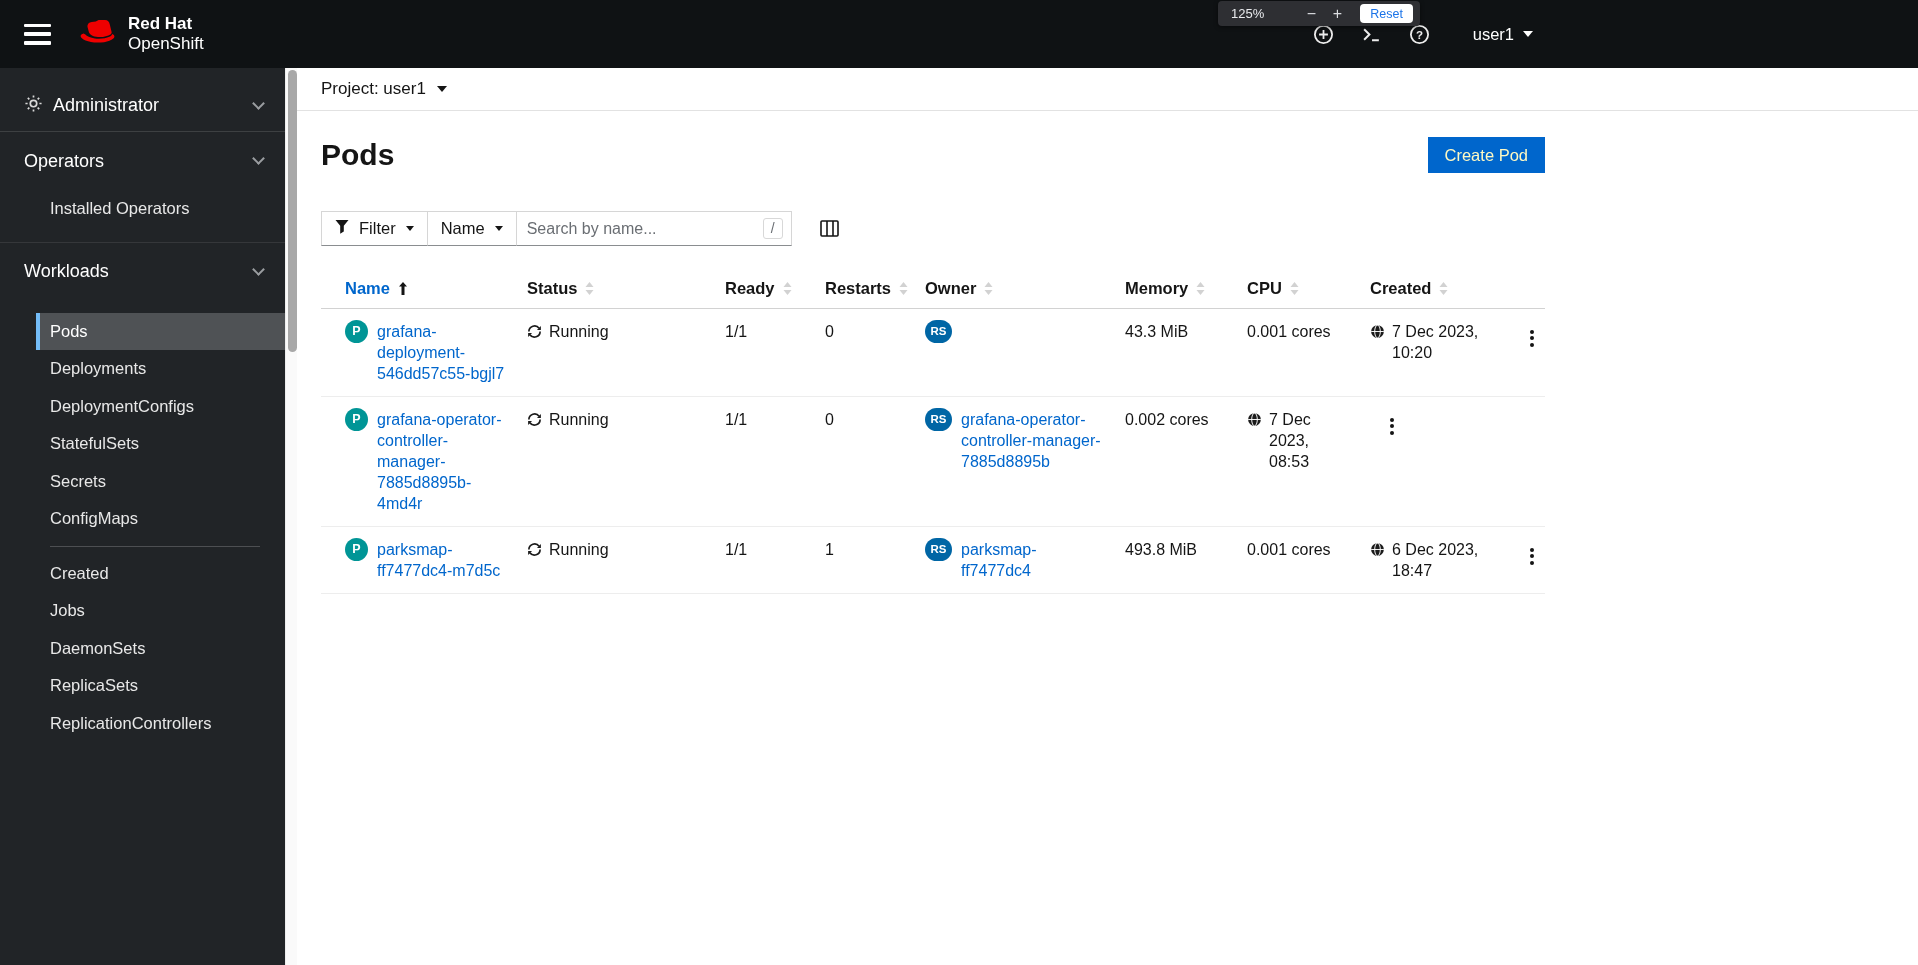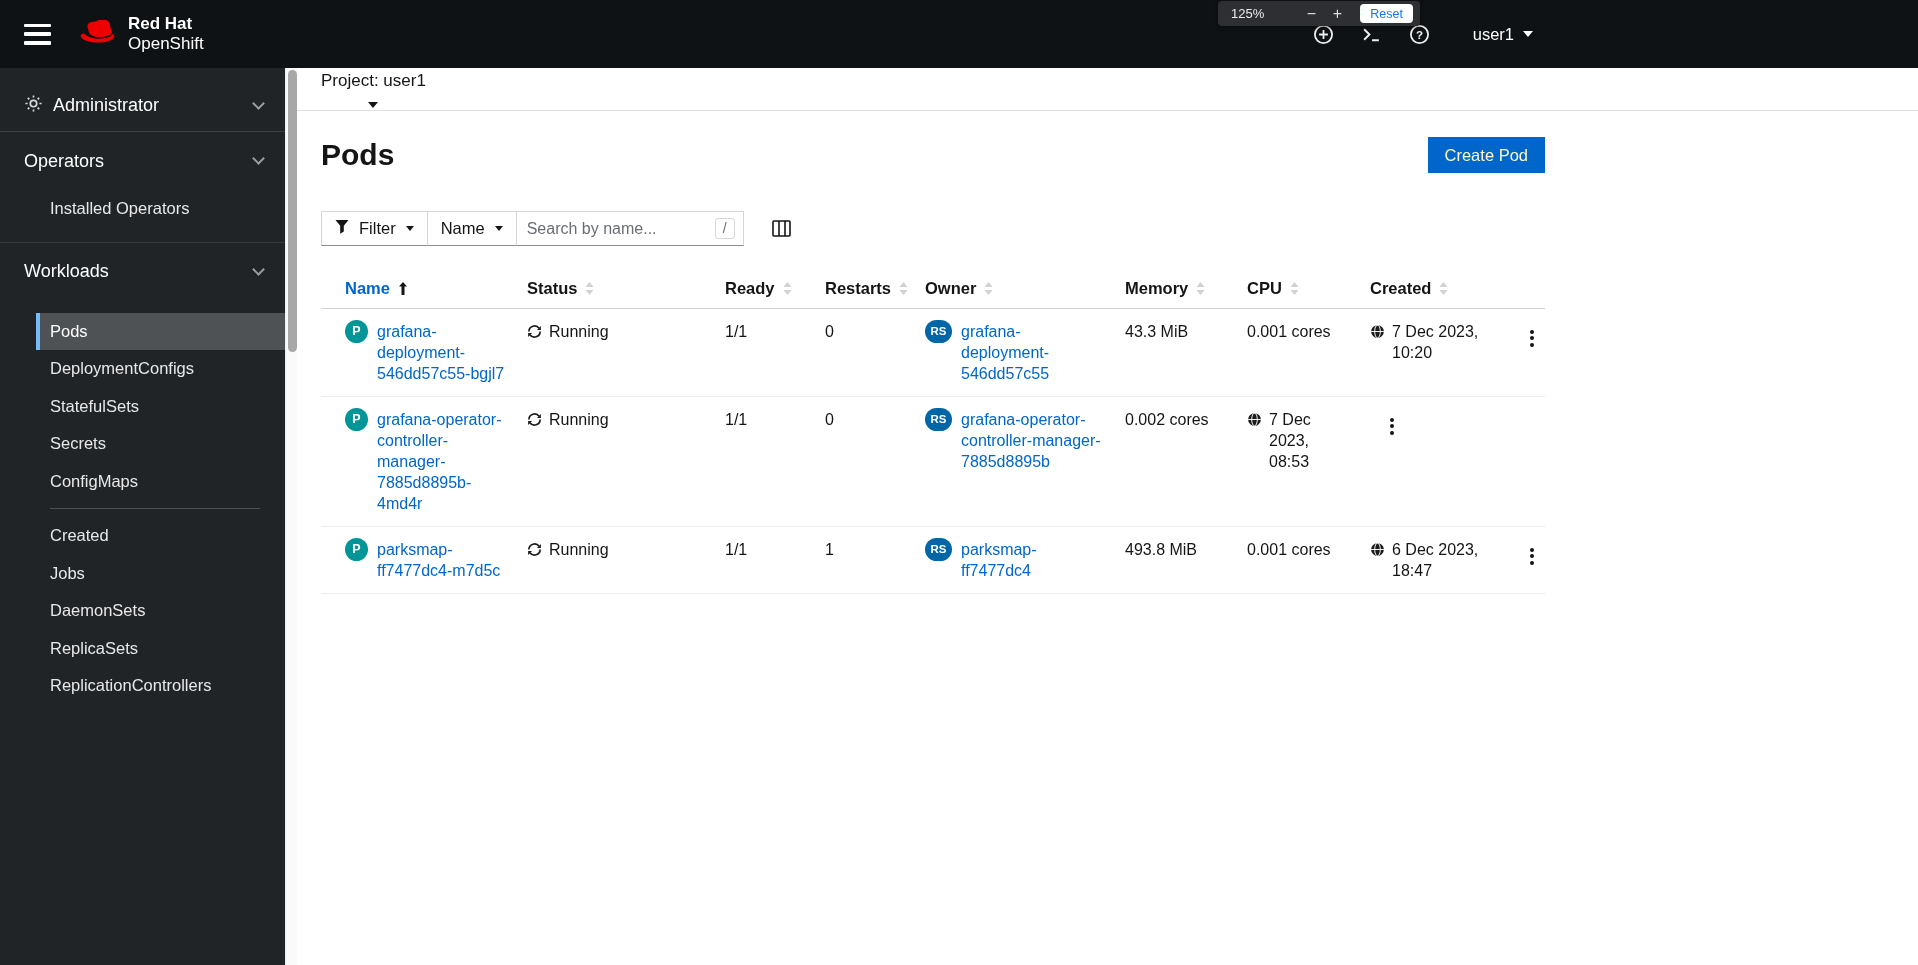--- a/index.html
+++ b/index.html
@@ -65,38 +65,38 @@
   .nav-scrollbar { position:absolute; left:285px; top:68px; width:12px; height:897px;
     background:#fafafa; border-left:1px solid #ededed; cursor:pointer; }
   .nav-scrollbar .thumb { position:absolute; left:1.5px; top:2px; width:9px; height:282px;
     background:#a8a8a8; border-radius:5px; }
 
   
   .main { position:absolute; top:68px; left:297px; right:0; bottom:0; background:#fff; }
   .project-bar { height:43px; display:flex; align-items:center; padding-left:24px;
     border-bottom:1px solid #e2e2e2; }
   .project-select { display:flex; align-items:center; gap:11px; font-size:17px; cursor:pointer;
-    background:none; border:none; font-family:inherit; color:#151515;flex-direction:column; }
+    background:none; border:none; font-family:inherit; color:#151515; }
   .tri-down-dark { width:0; height:0; border-left:5px solid transparent; border-right:5px solid transparent;
     border-top:6px solid #151515; display:inline-block; }
 
   .inner { margin-left:24px; width:1224px; }
   .page-head { display:flex; align-items:center; justify-content:space-between; margin-top:26px; }
   .page-title { font-size:30px; font-weight:600; color:#151515; }
   .btn-primary { background:#0066cc; color:#fef9c3; border:none; font-size:16.5px; padding:0 17px;
     height:36px; cursor:pointer; font-family:inherit; }
 
   
   .toolbar { margin-top:38px; display:flex; align-items:center; }
   .control { height:35px; background:#fff; border:1px solid #d6d6d6; border-bottom-color:#8a8d90;
     display:flex; align-items:center; gap:10px; padding:0 13px; font-size:16.5px; cursor:pointer; }
   .control + .control, .searchbox { margin-left:-1px; }
   .sel-caret { width:0; height:0; border-left:4.5px solid transparent; border-right:4.5px solid transparent;
     border-top:5.5px solid #151515; display:inline-block; }
-  .searchbox { width:228px; height:35px; border:1px solid #d6d6d6; border-bottom-color:#8a8d90;
+  .searchbox { width:276px; height:35px; border:1px solid #d6d6d6; border-bottom-color:#8a8d90;
     display:flex; align-items:center; background:#fff; }
   .searchbox input { flex:1; min-width:0; border:none; outline:none; font-size:16px; padding:0 10px;
     font-family:inherit; color:#151515; }
   .searchbox input::placeholder { color:#6a6e73; opacity:1; }
   .kbd { margin-right:8px; color:#6a6e73; font-size:14px; border:1px solid #d8d8d8; border-radius:3px;
     padding:0 7px; line-height:19px; }
   .columns-btn { margin-left:26px; background:none; border:none; cursor:pointer;
     width:24px; height:24px; display:inline-flex; align-items:center; justify-content:center; }
 
   
@@ -211,20 +211,23 @@
     <div class="nav-top">
       <span>Workloads</span>
       <span class="grow"></span>
       <span class="chev chev-d"></span>
     </div>
     <div class="sub-list">
       <div class="sub-item selected">
         <span>Pods</span>
       </div>
       <div class="sub-item">
+        <span>Deployments</span>
+      </div>
+      <div class="sub-item">
         <span>DeploymentConfigs</span>
       </div>
       <div class="sub-item">
         <span>StatefulSets</span>
       </div>
       <div class="sub-item">
         <span>Secrets</span>
       </div>
       <div class="sub-item">
         <span>ConfigMaps</span>
@@ -389,21 +392,20 @@
             <span>Running</span>
           </div>
           <div class="cell">
             <span>1/1</span>
           </div>
           <div class="cell">
             <span>0</span>
           </div>
           <div class="cell owner-cell">
             <span class="badge badge-rs">RS</span>
-            <a class="link">grafana-deployment-546dd57c55</a>
           </div>
           <div class="cell">
             <span>43.3 MiB</span>
           </div>
           <div class="cell">
             <span>0.001 cores</span>
           </div>
           <div class="cell created-cell">
             <span class="cell-icon">
               <svg width="15" height="15" viewBox="0 0 16 16">

